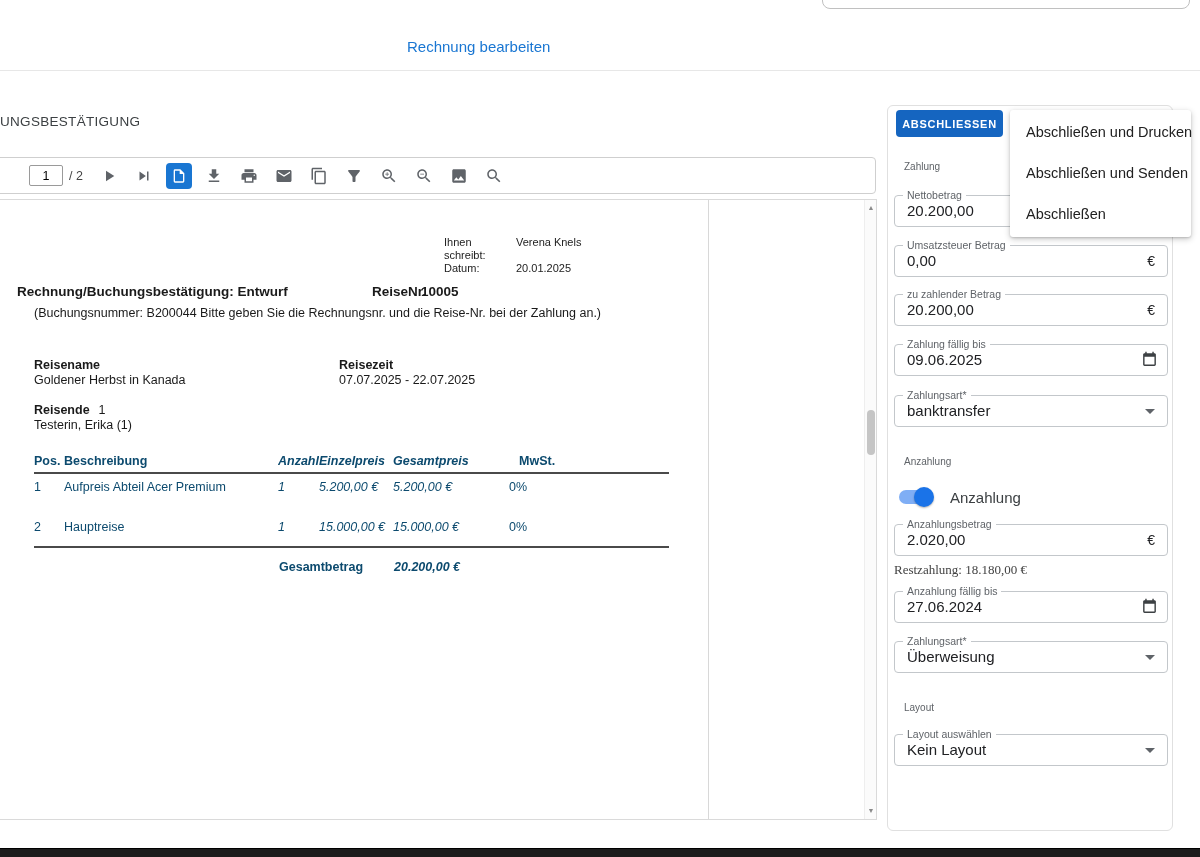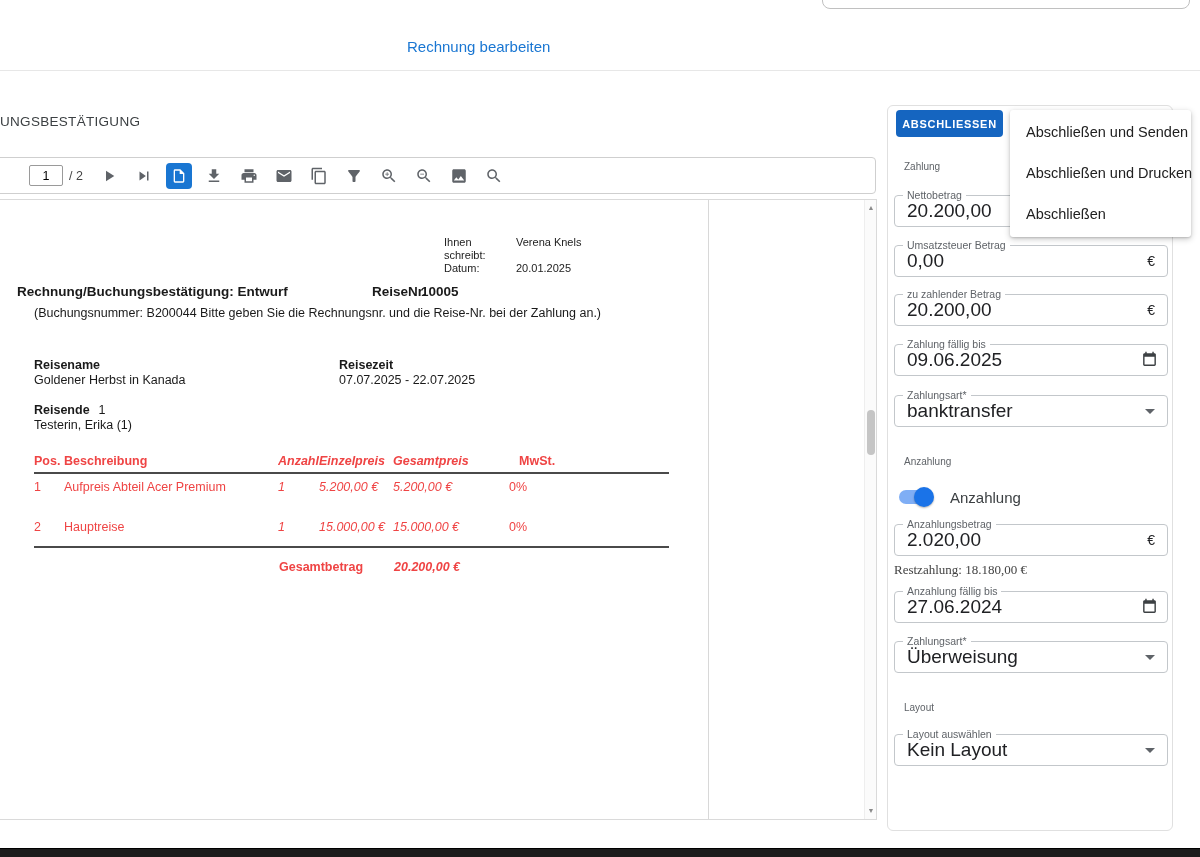--- a/index.html
+++ b/index.html
@@ -48,21 +48,21 @@
   .doc-head .h3 { position:absolute; left:404px; top:0; }
   .note { position:absolute; left:43px; top:106px; font-size:12.5px; width:640px; }
   .trip-row { position:absolute; left:43px; width:620px; }
   .trip-row .col2 { position:absolute; left:305px; top:0; }
   .b { font-weight:bold; }
   .travelers { position:absolute; left:43px; top:203px; }
   .travelers .cnt { font-weight:normal; margin-left:9px; }
   .traveler-name { position:absolute; left:43px; top:218px; }
 
   table.items { position:absolute; left:43px; top:252px; width:635px; border-collapse:collapse;
-    font-size:12.5px; color:#ef4444; table-layout:fixed; }
+    font-size:12.5px; color:#0c4a6e; table-layout:fixed; }
   table.items td { overflow:hidden; white-space:nowrap; }
   table.items thead td { font-weight:bold; border-bottom:2px solid #4a4a4a; padding:2px 0 4px; }
   table.items .num { text-align:left;font-style:italic; }
   table.items .mw { padding-left:10px;margin-top:12px; }
   table.items tr.r1 td { padding:6px 0 20px; }
   table.items tr.r2 td { padding:6px 0 12px; }
   table.items tr.r1 td.num, table.items tr.r2 td.num { padding-right:0; }
   table.items tr.total td { border-top:2px solid #4a4a4a; padding-top:12px; font-weight:bold; }
 
   
@@ -70,21 +70,21 @@
     border:1px solid #e0e0e0; border-radius:6px; background:#fff; }
   .finish-btn { position:absolute; left:8px; top:4px; width:107px; height:27px;
     background:#1565c0; color:#fff; border:none; border-radius:4px;
     font-size:11px; font-weight:bold; letter-spacing:.7px; cursor:pointer; font-family:"Liberation Sans",sans-serif; }
   .section-label { position:absolute; left:16px; font-size:10px; color:#5f6368; }
 
   .field { position:absolute; left:6px; width:274px; height:32px;
     border:1px solid #c3c7cb; border-radius:4px; background:#fff; }
   .field-label { position:absolute; top:-7px; left:8px; background:#fff; padding:0 4px;
     font-size:10.5px; color:#5f6368; line-height:13px; white-space:nowrap; }
-  .field-value { position:absolute; left:12px; top:0; line-height:30px; font-size:19px; color:#202124; white-space:nowrap; }
+  .field-value { position:absolute; left:12px; top:0; line-height:30px; font-size:15px; color:#202124; white-space:nowrap; }
   .field-suffix { position:absolute; right:12px; top:0; line-height:30px; font-size:14px; color:#202124; }
   .field .cal { position:absolute; right:9px; top:6px; width:17px; height:17px; fill:#3c4043; }
   .field .caret { position:absolute; right:12px; top:13px; width:0; height:0;
     border-left:5px solid transparent; border-right:5px solid transparent; border-top:5px solid #5f6368; }
 
   .toggle-row { position:absolute; left:10px; top:381px; height:22px; }
   .switch { position:absolute; left:0; top:0; width:36px; height:20px; cursor:pointer; }
   .switch .track { position:absolute; left:1px; top:3px; width:34px; height:14px; border-radius:7px; background:#7faef5; }
   .switch .thumb { position:absolute; left:16px; top:0; width:20px; height:20px; border-radius:50%;
     background:#1a73e8; box-shadow:0 1px 2px rgba(0,0,0,.3); }
@@ -335,18 +335,18 @@
   <div class="section-label" style="top:596px;">Layout</div>
 
   <div class="field" style="top:628px;">
     <span class="field-label">Layout auswählen</span>
     <span class="field-value">Kein Layout</span>
     <span class="caret"></span>
   </div>
 </div>
 
 <div class="menu">
+  <div class="menu-item">Abschließen und Drucken</div>
   <div class="menu-item">Abschließen und Senden</div>
-  <div class="menu-item">Abschließen und Drucken</div>
   <div class="menu-item">Abschließen</div>
 </div>
 
 <div class="bottom-bar"></div>
 
 </body></html>

